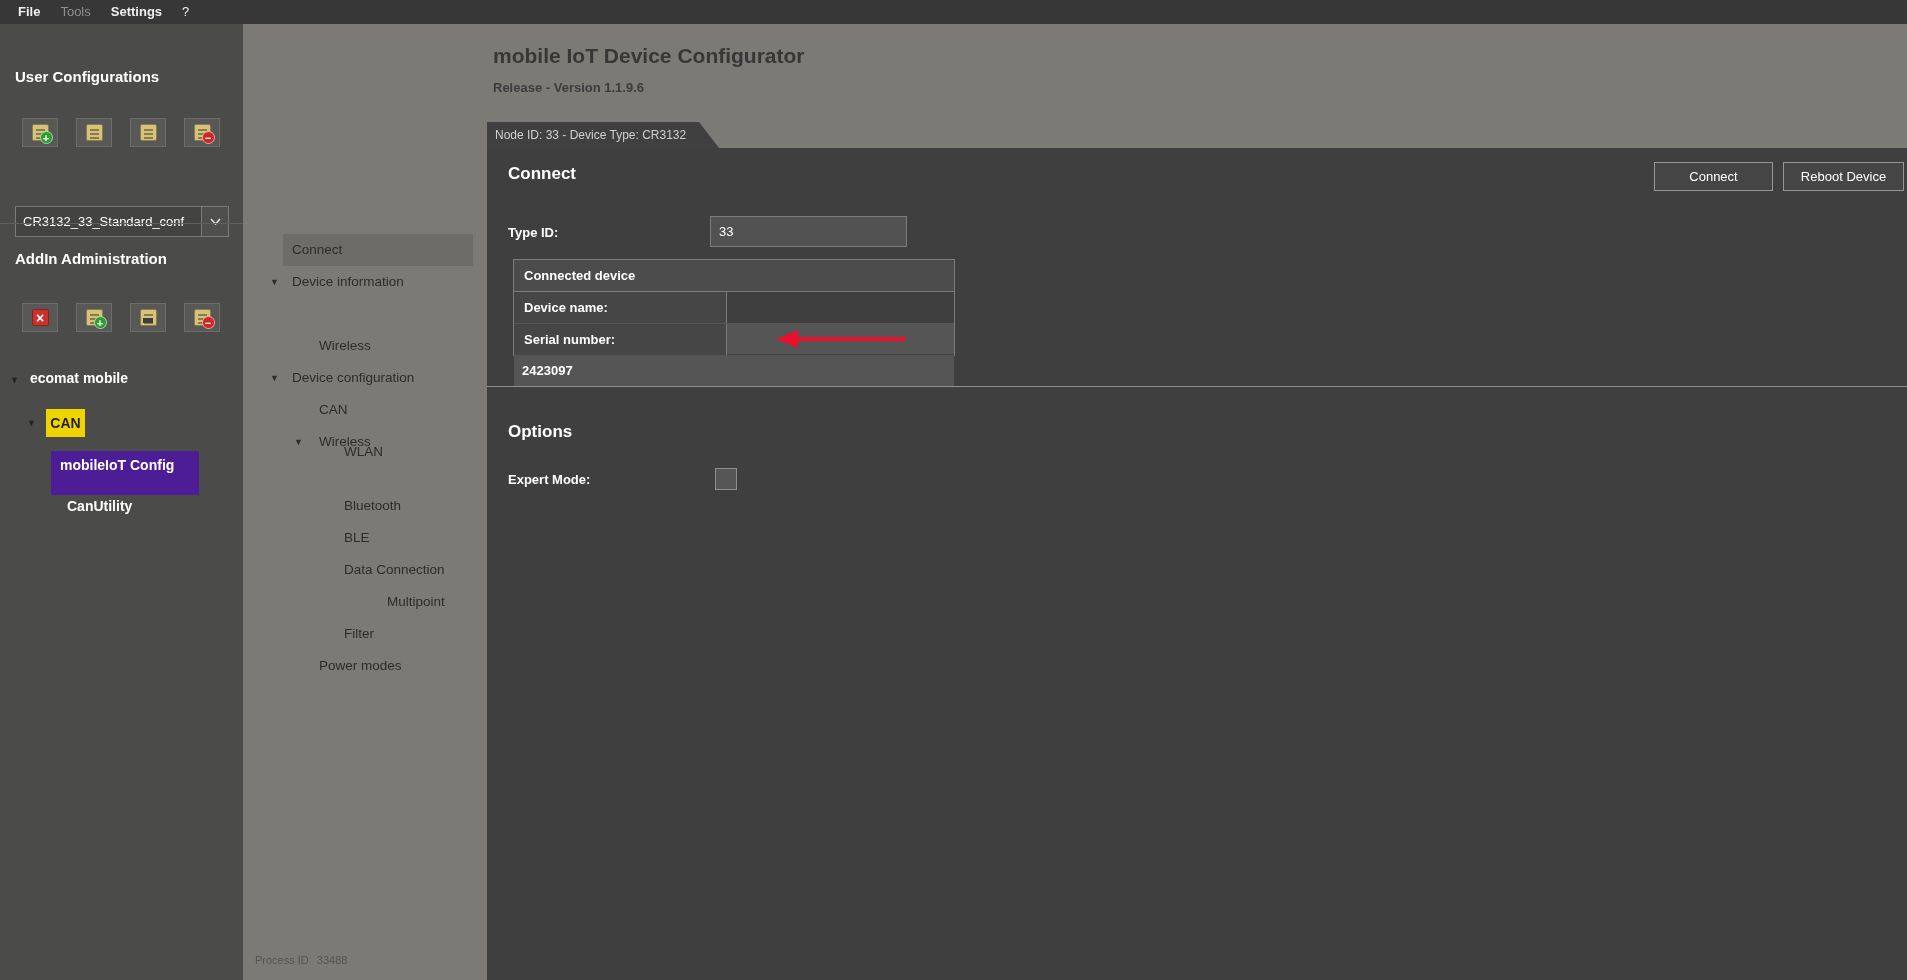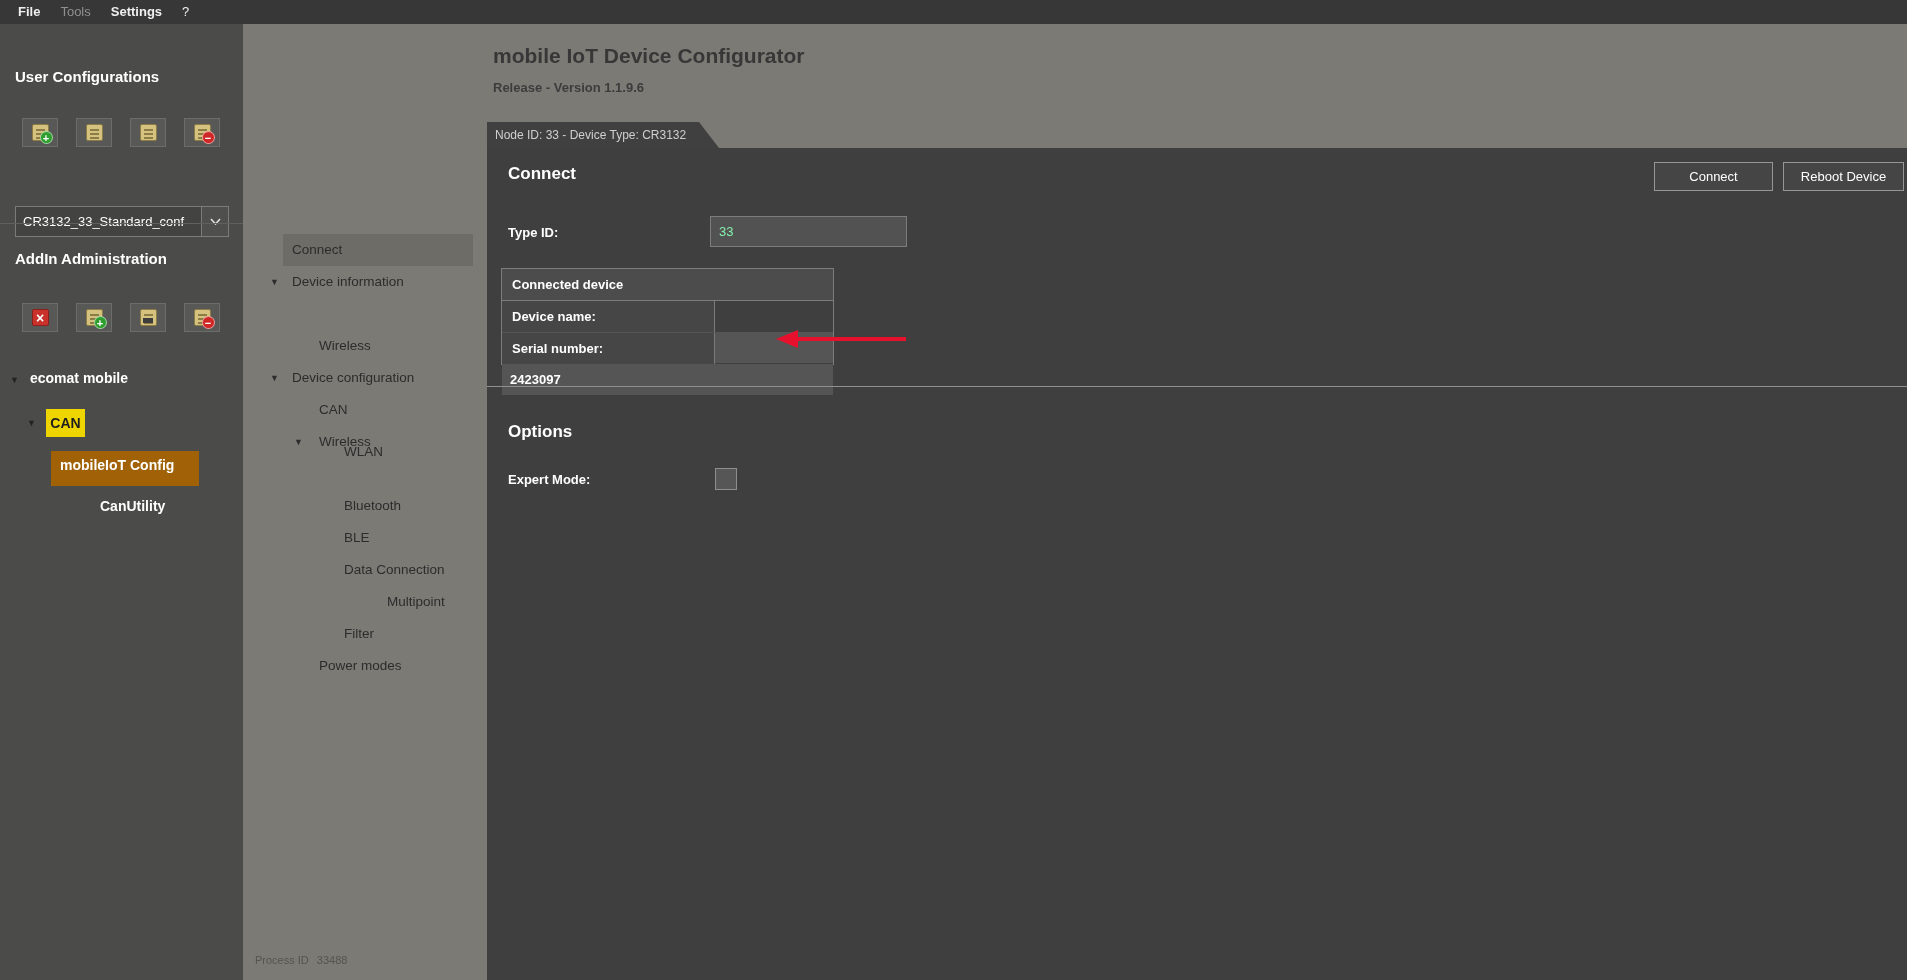--- a/index.html
+++ b/index.html
@@ -45,21 +45,21 @@
   .config-select .chev { width:27px; border-left:1px solid #7b7b79; background:#4f4f4d;
                          display:flex; align-items:center; justify-content:center; }
 
   .sb-divider { position:absolute; left:0; top:199px; width:100%; height:1px; background:#606060; }
 
   .tree-tri { position:absolute; font-size:9px; color:#222; }
   .tree-label { position:absolute; font-size:14px; font-weight:700; color:#fff; white-space:nowrap; cursor:pointer; }
   .tree-can { position:absolute; left:46px; top:385px; width:39px; height:28px; background:#efd500;
               color:#1e1e1e; font-size:14px; font-weight:700; display:flex; align-items:center;
               justify-content:center; cursor:pointer; }
-  .tree-sel { position:absolute; left:51px; top:427px; width:148px; height:35px; background:#a16207;
+  .tree-sel { position:absolute; left:51px; top:427px; width:148px; height:44px; background:#4c1d95;
               color:#fff; font-size:14px; font-weight:700; line-height:28px; padding-left:9px; cursor:pointer; }
 
   
   .content { position:absolute; left:243px; top:24px; right:0; bottom:0; background:#7c7a75; }
 
   .nav { position:absolute; left:0; top:0; width:244px; height:100%; }
   .nav-row { position:absolute; left:0; width:100%; height:32px; font-size:13.5px; color:#2c2c2c; cursor:pointer; }
   .nav-row .nav-label { position:relative; z-index:1; display:inline-block; line-height:32px; white-space:nowrap; }
   .nav-row.lvl0 .nav-label { margin-left:49px; }
   .nav-row.lvl1 .nav-label { margin-left:76px; }
@@ -83,24 +83,24 @@
   .main-panel { position:absolute; left:244px; top:124px; right:0; bottom:0; background:#3f3f3f; color:#fff; }
   .sec-title { position:absolute; left:21px; font-size:17px; font-weight:700; color:#fff; }
   .panel-btn { position:absolute; top:14px; height:29px; background:#454545; border:1px solid #969696;
                color:#fff; font-size:13px; display:flex; align-items:center; justify-content:center;
                cursor:pointer; font-family:inherit; }
   .btn-connect { right:134px; width:119px; }
   .btn-reboot  { right:3px;   width:121px; }
 
   .fld-label { position:absolute; font-size:13px; font-weight:700; color:#fff; }
   .node-input { position:absolute; left:223px; top:68px; width:197px; height:31px; background:#525252;
-                border:1px solid #7c7c7c; color:#86efac; font-size:13px; padding-left:8px; outline:none;
+                border:1px solid #7c7c7c; color:#ffffff; font-size:13px; padding-left:8px; outline:none;
                 font-family:inherit; }
 
-  .group-box { position:absolute; left:14px; top:111px; width:333px; border:1px solid #7c7c7c;margin-top:9px; }
+  .group-box { position:absolute; left:26px; top:111px; width:442px; border:1px solid #7c7c7c; }
   .group-header { height:31px; line-height:31px; background:#4c4c4c; font-size:13px; font-weight:700;
                   padding-left:10px; }
   .group-row { display:flex; height:32px; border-top:1px solid #7c7c7c;flex-direction:column; }
   .g-label { width:213px; background:#464646; font-size:13px; font-weight:700; line-height:31px;
              padding-left:10px; border-right:1px solid #7c7c7c; }
   .g-value { flex:1; background:#555555; font-size:13px; line-height:31px; padding-left:8px;font-weight:bold; }
 
   .annot-arrow { position:absolute; left:285px; top:178px; z-index:5; pointer-events:none; }
 
   .hdivider { position:absolute; left:0; top:238px; width:100%; height:1px; background:#909090; }
@@ -173,21 +173,21 @@
   </div>
 
   <span class="tree-tri" style="left:10px; top:351px;">▼</span>
   <span class="tree-label" style="left:30px; top:346px;">ecomat mobile</span>
 
   <span class="tree-tri" style="left:27px; top:394px;">▼</span>
   <div class="tree-can">CAN</div>
 
   <div class="tree-sel">mobileIoT Config</div>
 
-  <span class="tree-label" style="left:67px; top:474px;margin-left:33px;">CanUtility</span>
+  <span class="tree-label" style="left:67px; top:474px;">CanUtility</span>
 </div>
 
 <div class="content">
 
   <div class="nav">
     <div class="nav-row lvl0 selected" style="top:210px;">
       <span class="nav-label">Connect</span>
     </div>
     <div class="nav-row lvl0" style="top:242px;">
       <span class="tri t0">▼</span>

